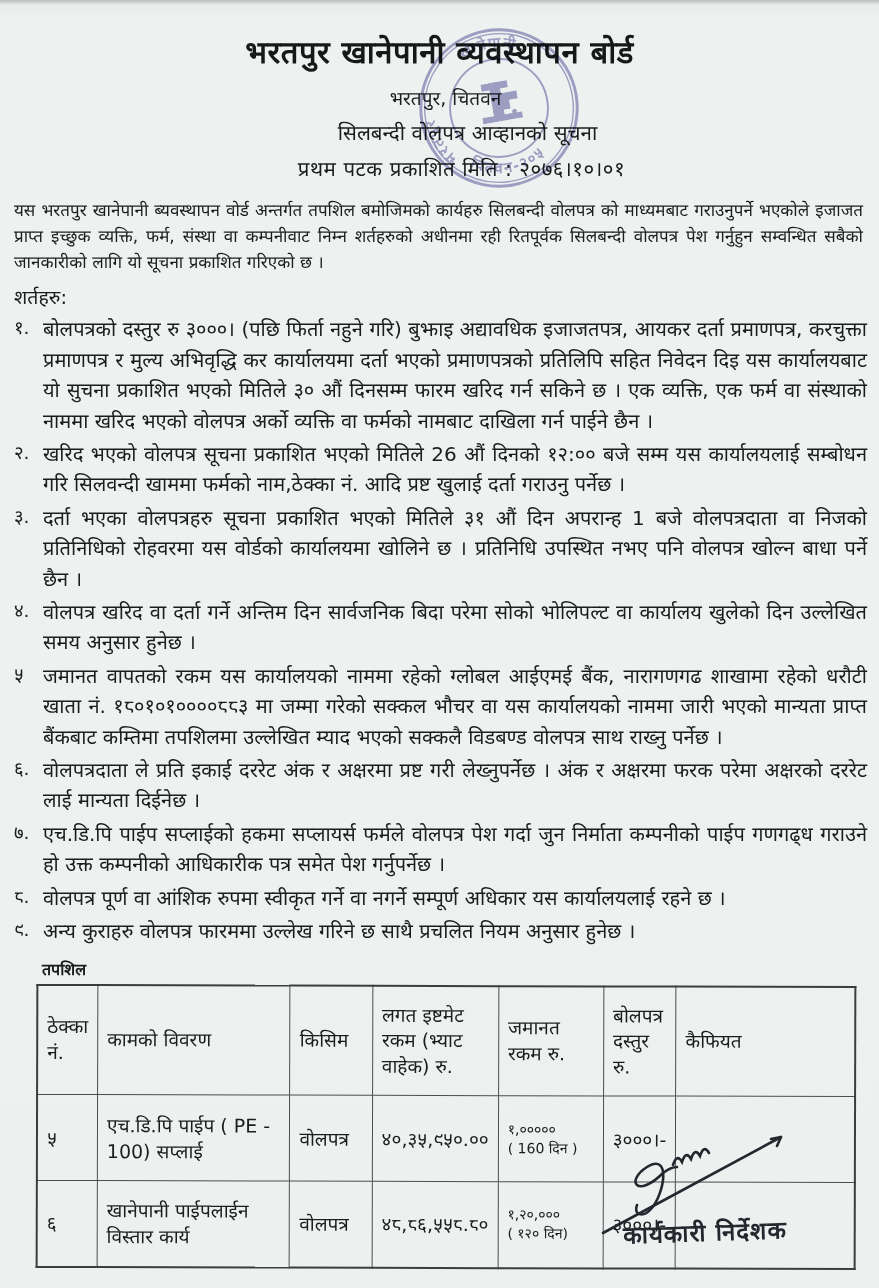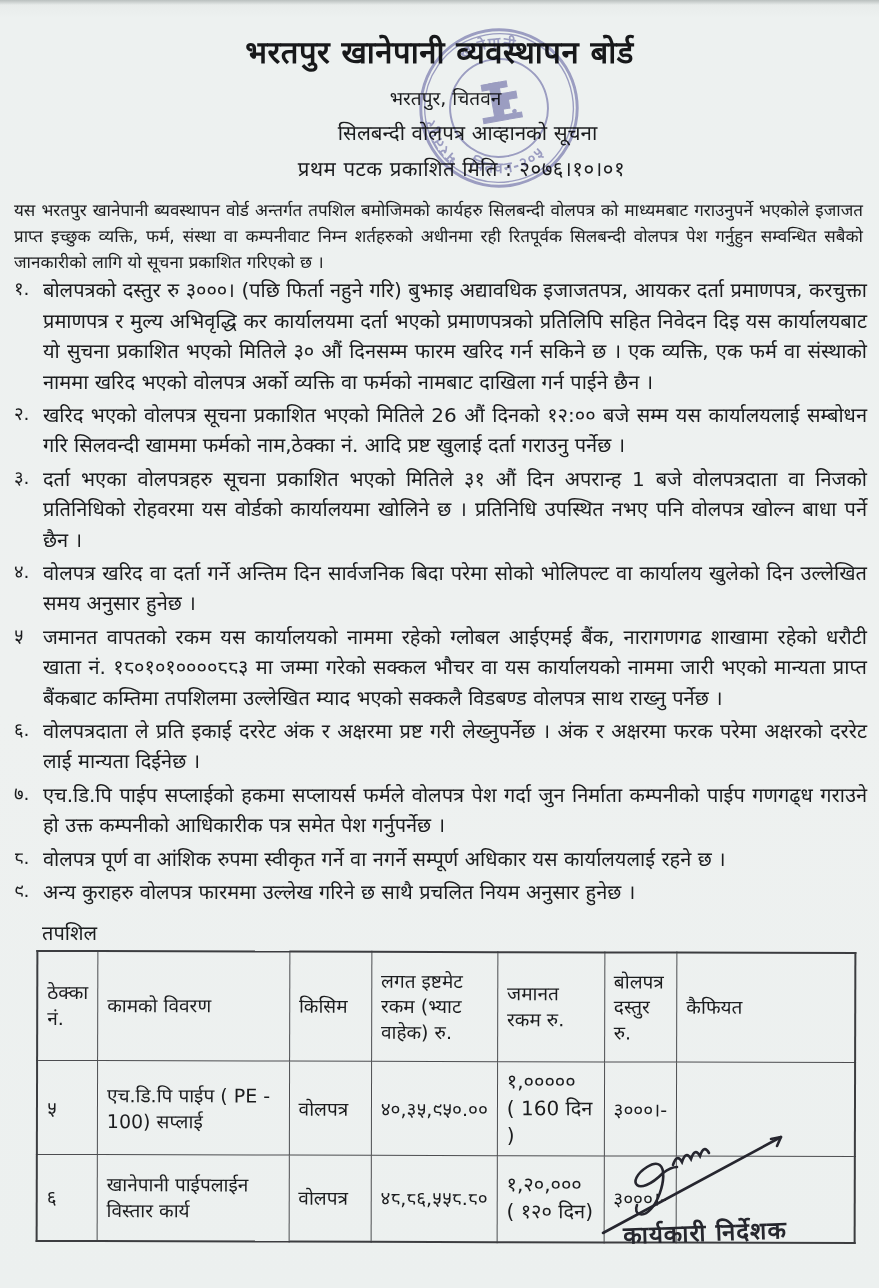--- a/index.html
+++ b/index.html
@@ -23,30 +23,30 @@
   .stamp{position:absolute;left:408px;top:20px;width:182px;height:176px;
     opacity:.52;transform:rotate(-10deg);mix-blend-mode:multiply;pointer-events:none;}
   .stamp text{font-size:15px;font-weight:700;letter-spacing:2px;}
   
   .intro{margin:16px 16px 0 14px;font-size:17px;line-height:1.52;text-align:justify;}
   .terms-label{margin:8px 0 4px 14px;font-size:19.5px;}
   .terms{margin:0 12px 0 14px;}
   .term{display:flex;gap:7px;margin-bottom:3px;}
   .term .num{flex:0 0 22px;font-size:18.5px;line-height:1.52;}
   .term .txt{flex:1;font-size:20px;line-height:1.52;text-align:justify;}
-  .tbl-caption{margin:12px 0 5px 42px;font-size:20px;}
+  .tbl-caption{margin:12px 0 5px 42px;font-size:16px;font-weight:bold;}
   table.spec{border-collapse:collapse;margin-left:36px;width:820px;border:2px solid #3c3d40;
     transform:rotate(.15deg);}
   table.spec th,table.spec td{border:1.6px solid #4c4d50;padding:6px 9px;font-size:19px;
     font-weight:400;text-align:left;vertical-align:middle;}
   table.spec thead th{height:96px;line-height:1.35;}
   table.spec tbody tr{height:86px;}
   td.center{text-align:center;}
   .num-cell{font-size:17px;white-space:nowrap;}
-  .two-line span{display:block;font-size:20px;line-height:1.35;}
+  .two-line span{display:block;font-size:14px;line-height:1.35;}
   
   .sign-block{position:absolute;right:34px;bottom:40px;width:280px;text-align:center;}
   .sign-svg{display:block;margin:0 auto -26px auto;}
   .sign-title{font-size:24px;font-weight:600;color:#26272e;transform:rotate(-2deg);
     letter-spacing:1px;}
 </style>
 </head>
 <body>
 
 <div class="page">
@@ -74,20 +74,21 @@
         <path d="M -14,-26 h 26 v 6 h -26 z" stroke-width="1"></path>
         <path d="M 4,-14 h 16 v 7 h -9 v 9 h -7 z" stroke-width="1"></path>
         <rect x="-18" y="8" width="40" height="5" stroke-width="1"></rect>
         <circle cx="15" cy="6" r="2.4" stroke-width="0"></circle>
       </g>
     </svg>
   </header>
 
   <p class="intro">यस भरतपुर खानेपानी ब्यवस्थापन वोर्ड अन्तर्गत तपशिल बमोजिमको कार्यहरु सिलबन्दी वोलपत्र को माध्यमबाट गराउनुपर्ने भएकोले इजाजत प्राप्त इच्छुक व्यक्ति, फर्म, संस्था वा कम्पनीवाट निम्न शर्तहरुको अधीनमा रही रितपूर्वक सिलबन्दी वोलपत्र पेश गर्नुहुन सम्वन्धित सबैको जानकारीको लागि यो सूचना प्रकाशित गरिएको छ ।</p>
 
+  <div class="terms-label">शर्तहरु:</div>
 
   <div class="terms">
     <div class="term">
       <span class="num">१.</span>
       <span class="txt">बोलपत्रको दस्तुर रु ३०००। (पछि फिर्ता नहुने गरि) बुझाइ अद्यावधिक इजाजतपत्र, आयकर दर्ता प्रमाणपत्र, करचुक्ता प्रमाणपत्र र मुल्य अभिवृद्धि कर कार्यालयमा दर्ता भएको प्रमाणपत्रको प्रतिलिपि सहित निवेदन दिइ यस कार्यालयबाट यो सुचना प्रकाशित भएको मितिले ३० औं दिनसम्म फारम खरिद गर्न सकिने छ । एक व्यक्ति, एक फर्म वा संस्थाको नाममा खरिद भएको वोलपत्र अर्को व्यक्ति वा फर्मको नामबाट दाखिला गर्न पाईने छैन ।</span>
     </div>
     <div class="term">
       <span class="num">२.</span>
       <span class="txt">खरिद भएको वोलपत्र सूचना प्रकाशित भएको मितिले 26 औं दिनको १२:०० बजे सम्म यस कार्यालयलाई सम्बोधन गरि सिलवन्दी खाममा फर्मको नाम,ठेक्का नं. आदि प्रष्ट खुलाई दर्ता गराउनु पर्नेछ ।</span>
     </div>

